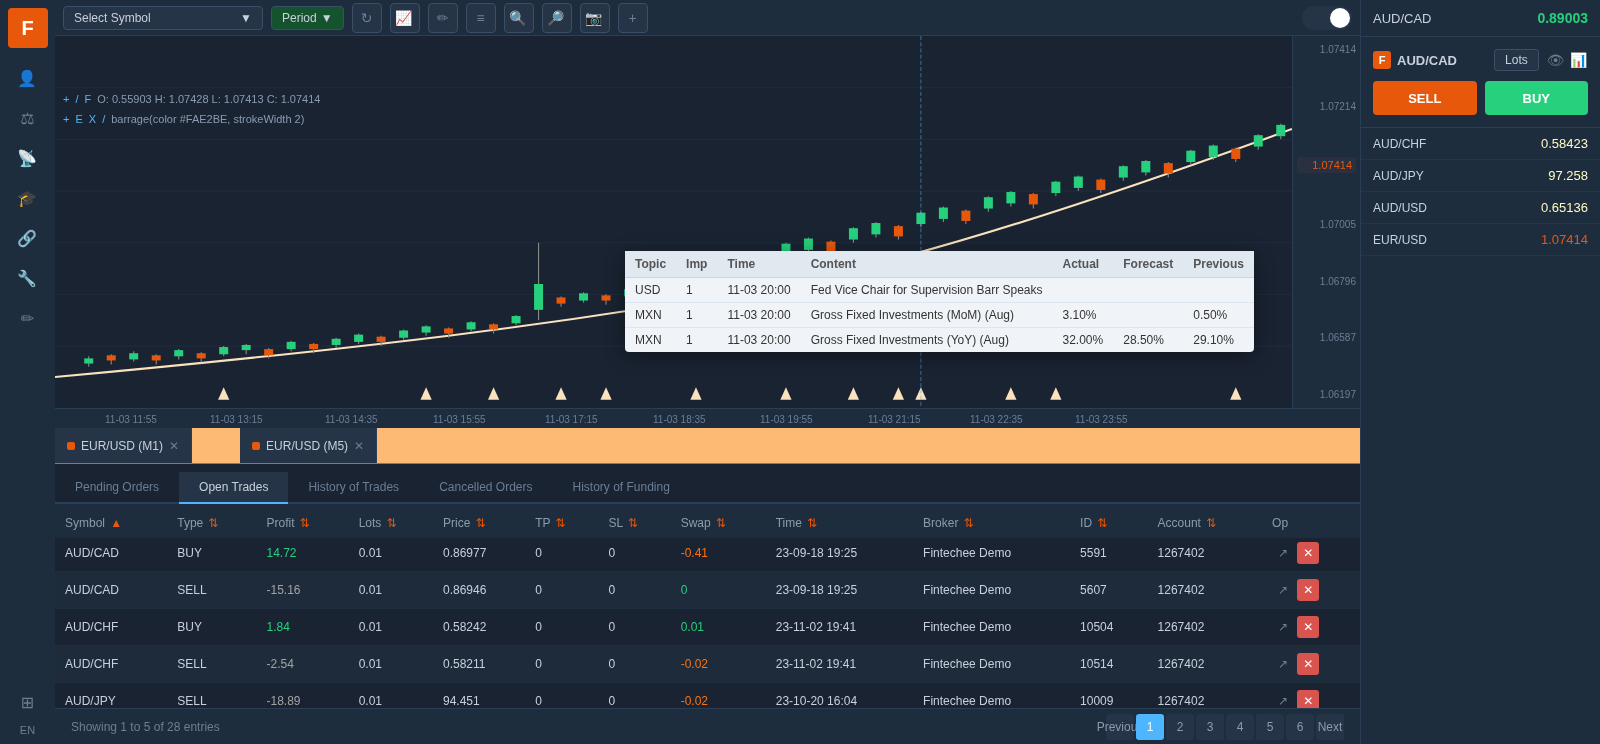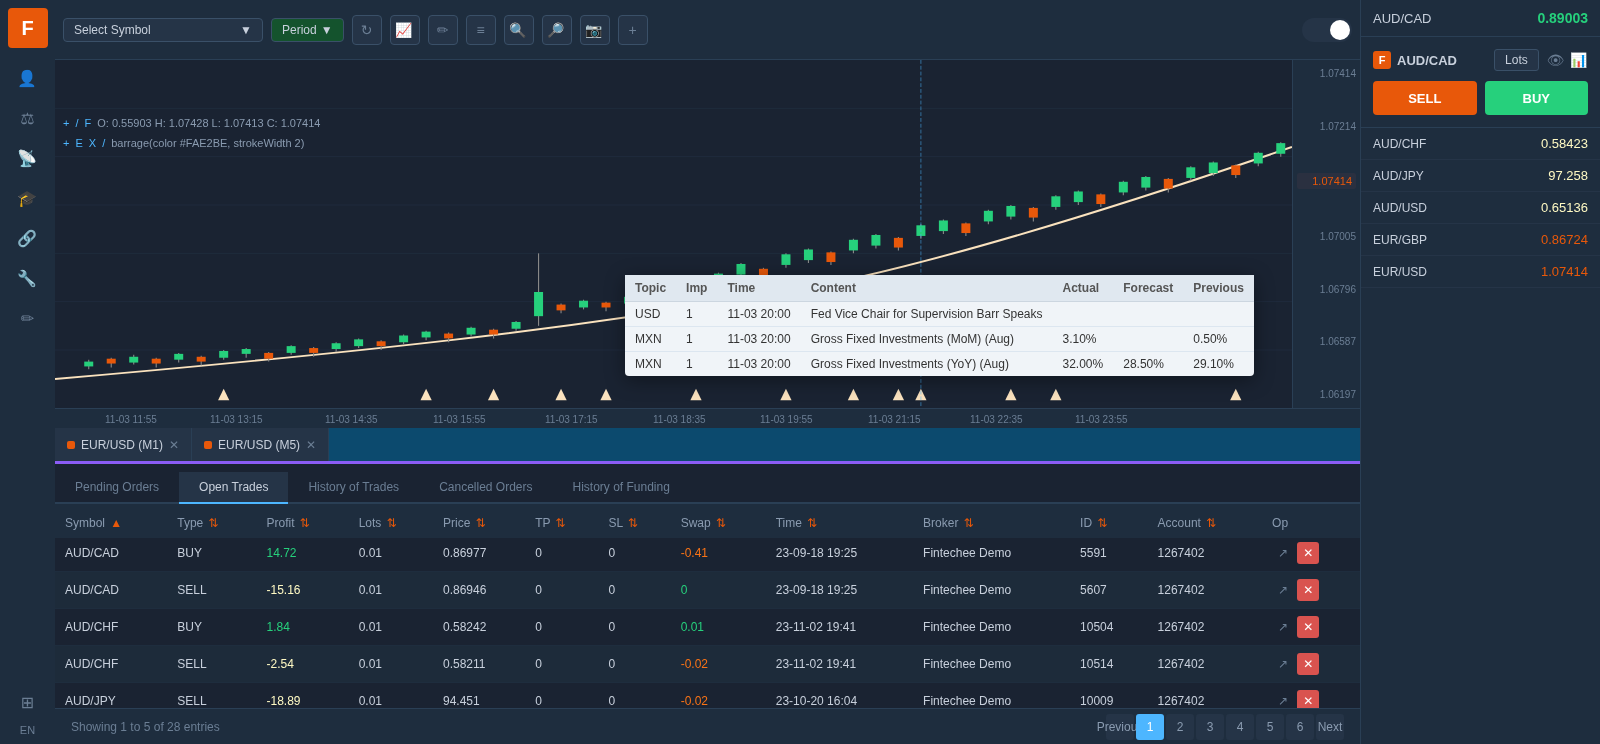--- a/index.html
+++ b/index.html
@@ -24,21 +24,21 @@
     .lang-label { color: #6b7e94; font-size: 11px; }
 
     
     .main-area {
       position: absolute; left: 55px; top: 0; right: 240px; bottom: 0;
       background: #1a2332; display: flex; flex-direction: column;
     }
 
     
     .toolbar {
-      height: 60px; background: #1e2d3e; display: flex; align-items: center;
+      height: 36px; background: #1e2d3e; display: flex; align-items: center;
       padding: 0 8px; gap: 8px; border-bottom: 1px solid #2a3f55; flex-shrink: 0;
     }
     .symbol-select {
       background: #253447; border: 1px solid #3a5068; color: #c8d0dc; padding: 4px 10px;
       border-radius: 4px; font-size: 12px; width: 200px; display: flex; align-items: center;
       justify-content: space-between; cursor: pointer;
     }
     .period-select {
       background: #14532d; border: 1px solid #3a5068; color: #c8d0dc; padding: 4px 10px;
       border-radius: 4px; font-size: 12px; display: flex; align-items: center; gap: 4px; cursor: pointer;
@@ -83,22 +83,22 @@
 
     
     .time-axis {
       height: 20px; background: #1e2d3e; display: flex; align-items: center;
       border-top: 1px solid #2a3f55; flex-shrink: 0;
     }
     .time-axis-svg { flex: 1; height: 20px; }
 
     
     .chart-tabs {
-      height: 36px; background: #0c4a6e; display: flex; align-items: center;
-      border-bottom: 3px solid #8b5cf6; flex-shrink: 0;
+      height: 36px; background: #fdba74; display: flex; align-items: center;
+      border-bottom: 1px solid #8b5cf6; flex-shrink: 0; gap: 48px;
     }
     .chart-tab {
       display: flex; align-items: center; gap: 6px; padding: 0 12px;
       height: 100%; background: #253447; border-right: 1px solid #2a3f55;
       cursor: pointer; color: #c8d0dc; font-size: 12px;
     }
     .chart-tab-dot { width: 8px; height: 8px; background: #e8580a; border-radius: 2px; }
     .chart-tab-close { color: #6b7e94; font-size: 12px; cursor: pointer; }
 
     
@@ -135,21 +135,21 @@
     .trades-table thead tr { background: #1e2d3e; border-bottom: 1px solid #2a3f55; }
     .trades-table th {
       padding: 8px 10px; text-align: left; color: #8a9bb0; font-weight: 500;
       font-size: 12px; white-space: nowrap; position: sticky; top: 4px; background: #1e2d3e;
       cursor: pointer;
     }
     .trades-table th .sort-arrow { color: #e8580a; margin-left: 2px; }
     .trades-table td { padding: 7px 10px; border-bottom: 1px solid #1e2d3e; font-size: 12px; }
     .trades-table tr:nth-child(even) { background: #1d2b3a; }
     .profit-pos { color: #26d07c; }
-    .profit-neg { color: #fef9c3; }
+    .profit-neg { color: #a3a3a3; }
     .swap-neg { color: #f97316; }
     .swap-pos { color: #26d07c; }
     .swap-zero { color: #26d07c; }
     .action-btn { width: 22px; height: 22px; display: inline-flex; align-items: center; justify-content: center; cursor: pointer; color: #6b7e94; }
     .close-btn { width: 22px; height: 22px; background: #d9534f; border-radius: 3px; display: inline-flex; align-items: center; justify-content: center; cursor: pointer; color: white; font-size: 12px; }
 
     
     .pagination {
       height: 36px; background: #1e2d3e; display: flex; align-items: center;
       padding: 0 16px; border-top: 1px solid #2a3f55; justify-content: space-between; flex-shrink: 0;
@@ -677,21 +677,17 @@
     </div>
       <div class="market-item">
       <span class="market-pair">AUD/JPY</span>
       <span class="market-price-green">97.258</span>
     </div>
       <div class="market-item">
       <span class="market-pair">AUD/USD</span>
       <span class="market-price-green">0.65136</span>
     </div>
       <div class="market-item">
-      <span class="market-pair">EUR/GBP</span>
-      <span class="market-price-red">0.86724</span>
-    </div>
-      <div class="market-item">
       <span class="market-pair">EUR/USD</span>
       <span class="market-price-red">1.07414</span>
     </div>
     </div>
 </div>
 
 </body></html>

